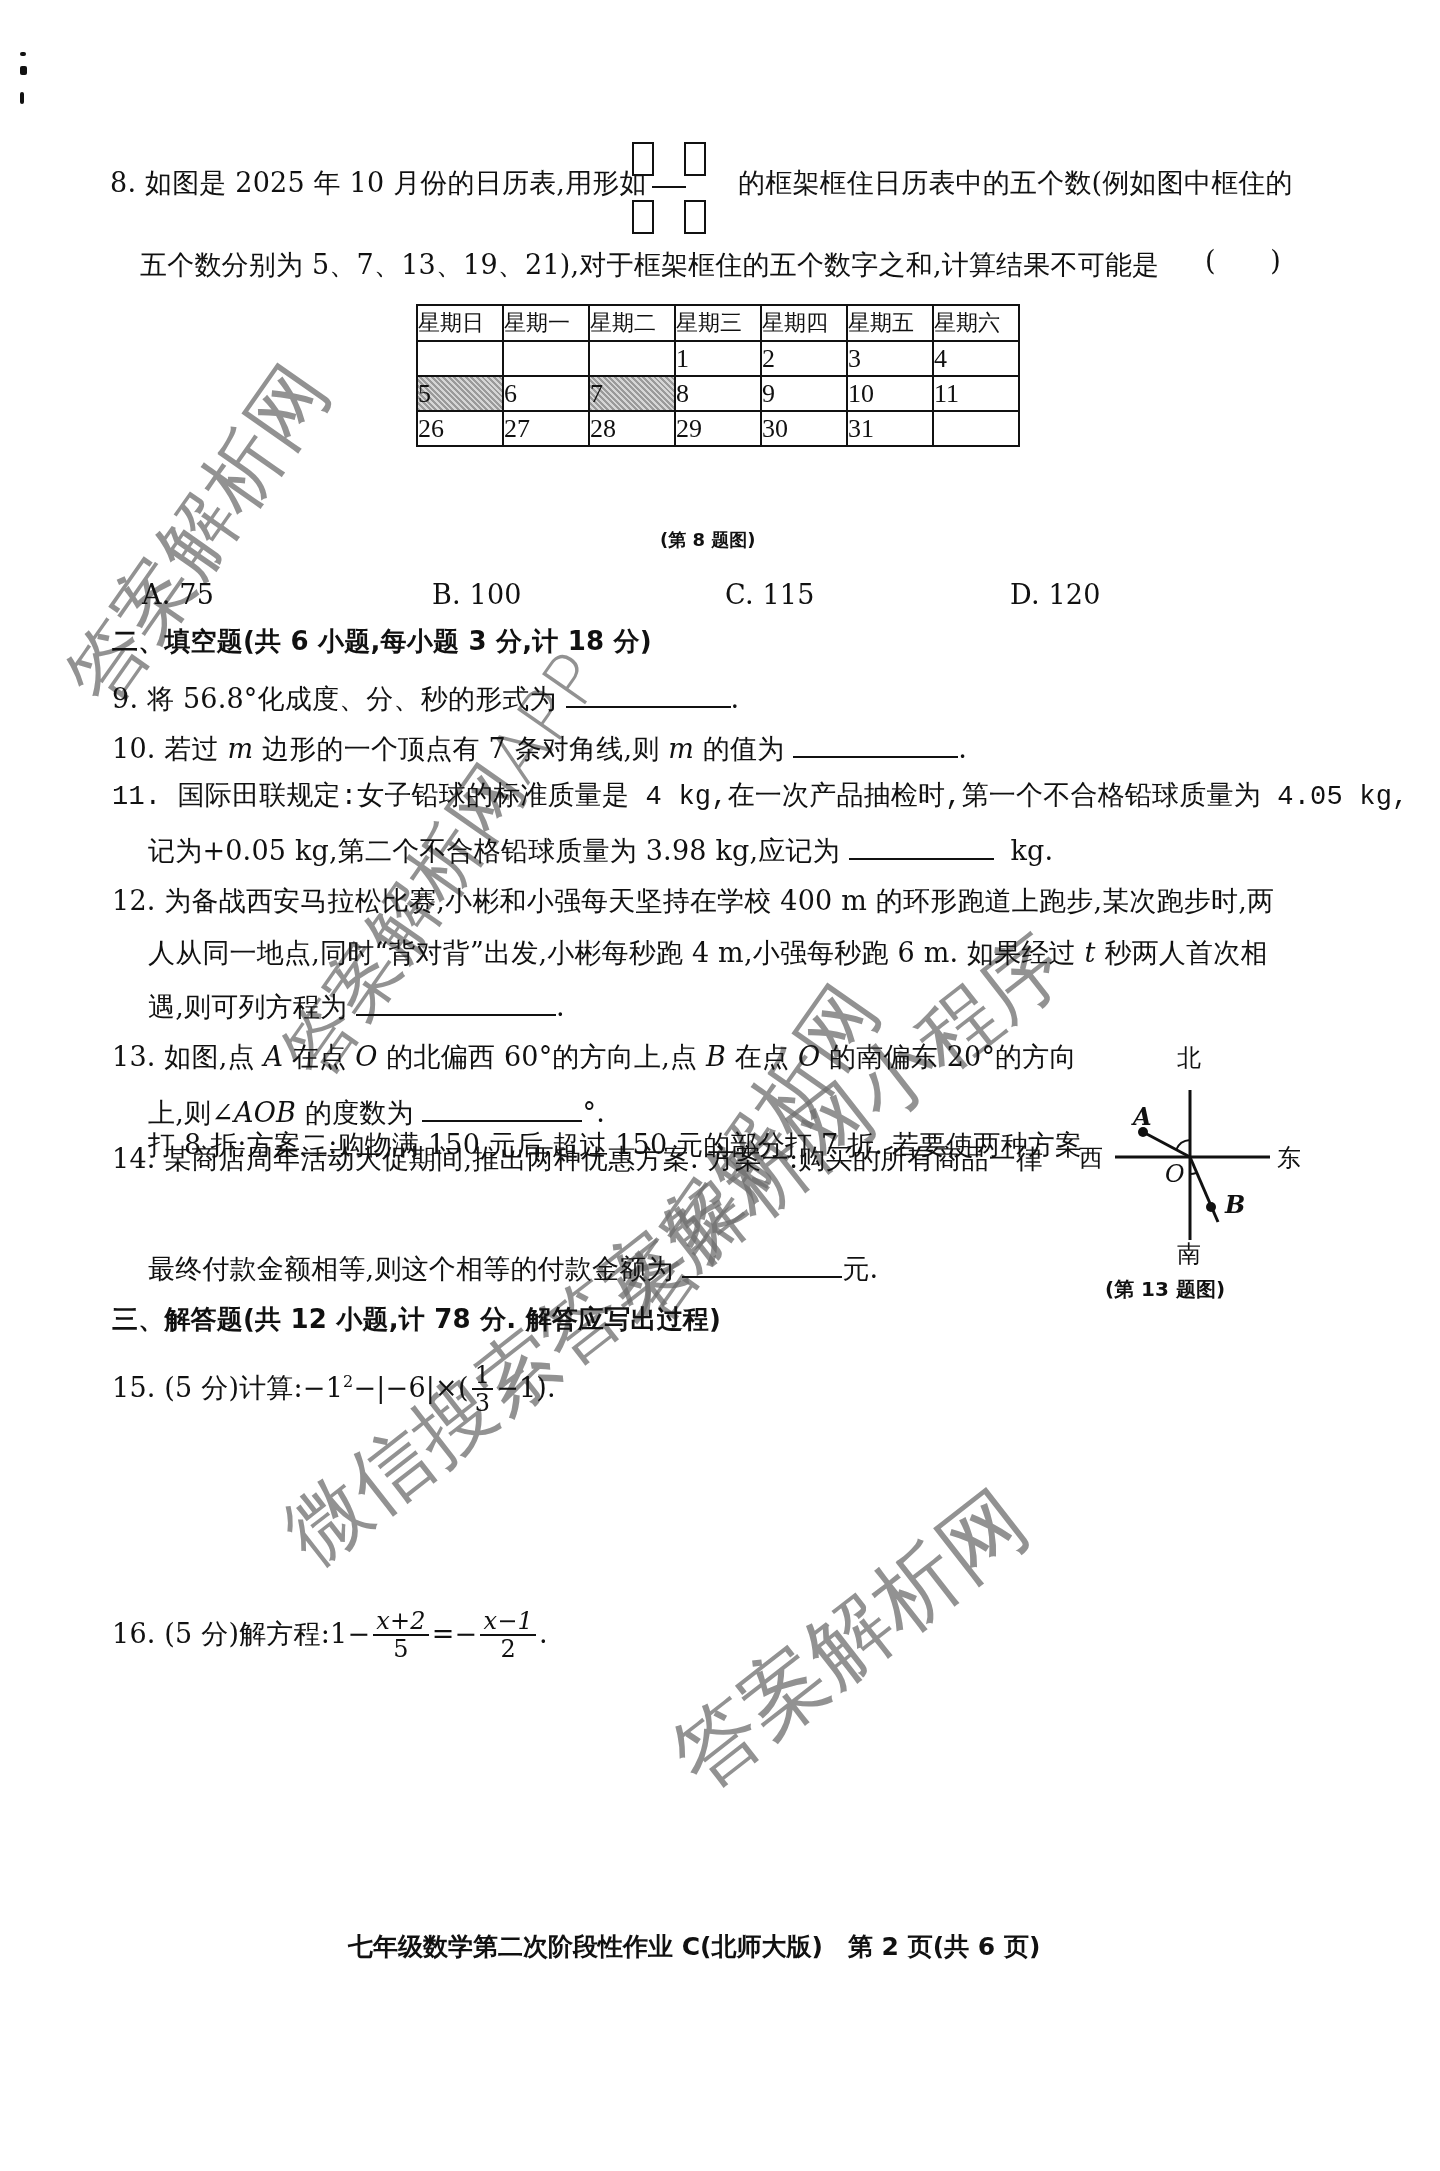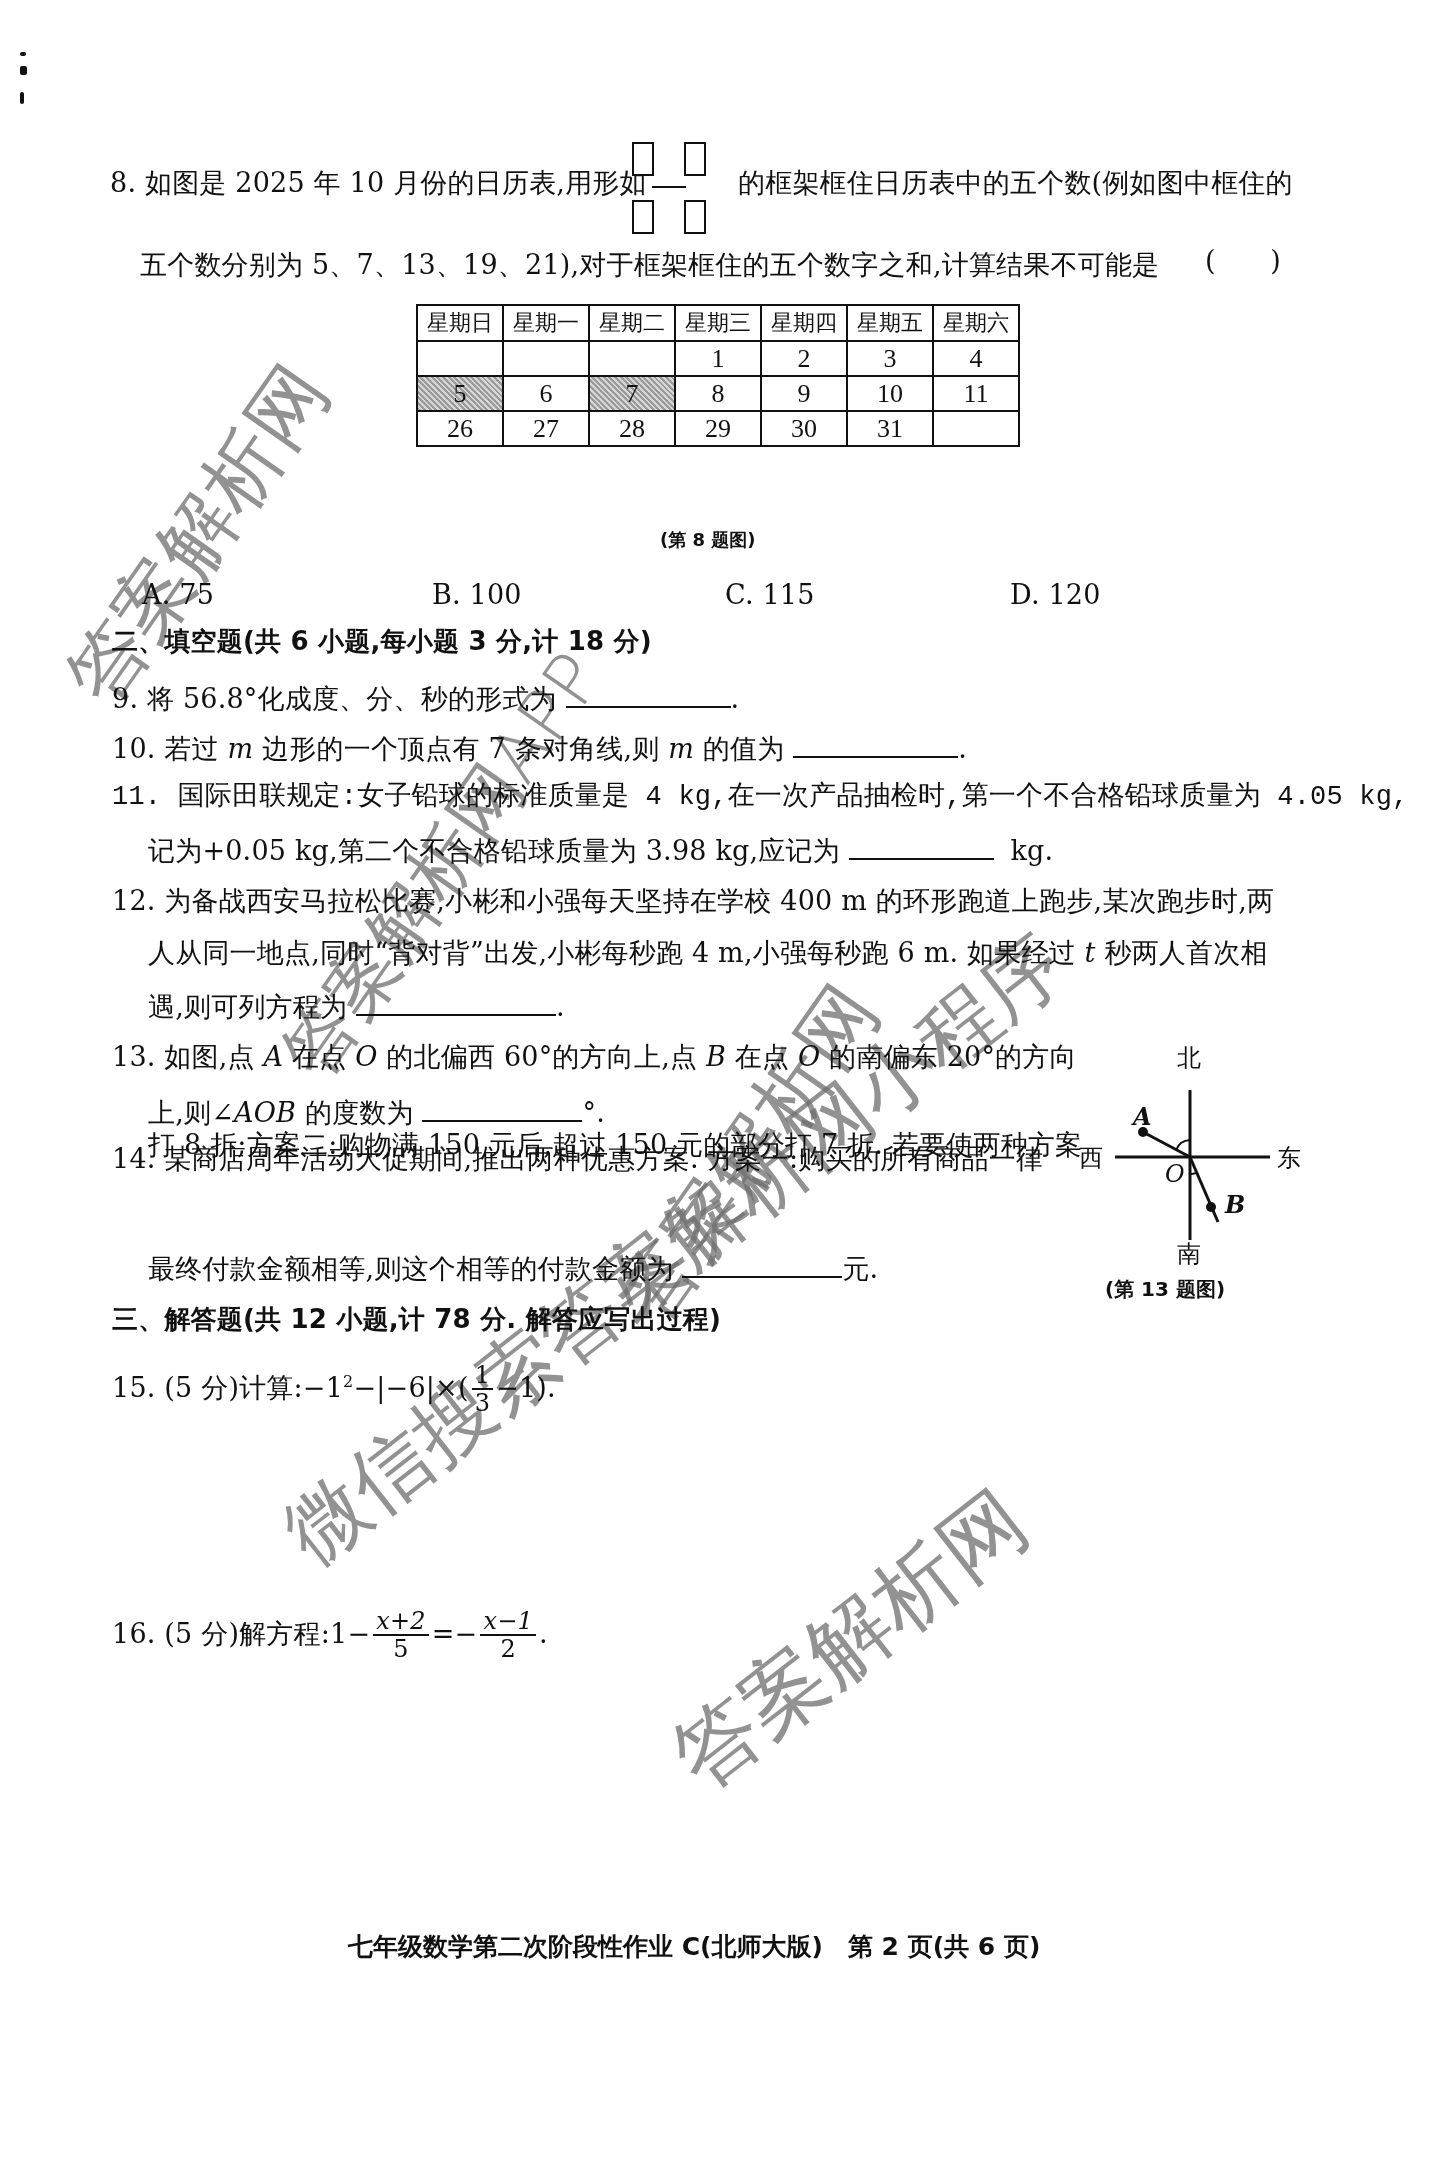--- a/index.html
+++ b/index.html
@@ -9,21 +9,21 @@
   .line { font-size: 27px; line-height: 34px; letter-spacing: 0.2px; }
   .bold { font-weight: bold; font-family: "DejaVu Sans", "Liberation Sans", sans-serif; }
   .blank { display: inline-block; border-bottom: 2px solid #111; height: 26px; vertical-align: baseline; }
   .it { font-style: italic; }
   .frac { display: inline-block; vertical-align: middle; text-align: center; margin: 0 3px; font-size: 24px; line-height: 26px; }
   .frac .num { display: block; border-bottom: 2px solid #111; padding: 0 3px; }
   .frac .den { display: block; padding: 0 3px; }
   sup { font-size: 16px; }
   
   table.cal { position: absolute; left: 416px; top: 304px; border-collapse: collapse; }
-  table.cal td { border: 2.5px solid #111; width: 84px; height: 33px; text-align: center; font-size: 26px;
+  table.cal td { border: 2.5px solid #111; width: 84px; height: 33px; text-align: left; font-size: 26px;
                  font-family: "Liberation Serif", "DejaVu Serif", serif; padding: 0; }
   table.cal tr.head td { font-size: 22px; font-family: "DejaVu Sans", sans-serif; height: 34px; }
   table.cal td.shaded { background: repeating-linear-gradient(45deg, #9a9a9a 0 2px, #d6d6d6 2px 4px); }
   
   .frame { position: absolute; left: 632px; top: 142px; width: 100px; height: 100px; }
   .frame div { position: absolute; border: 2.5px solid #111; width: 18px; height: 30px; }
   
   .wm { position: absolute; color: rgba(110,110,110,0.75); font-family: "DejaVu Sans", sans-serif;
         font-size: 78px; white-space: nowrap; transform-origin: left bottom; pointer-events: none; font-weight: 200; }
   

